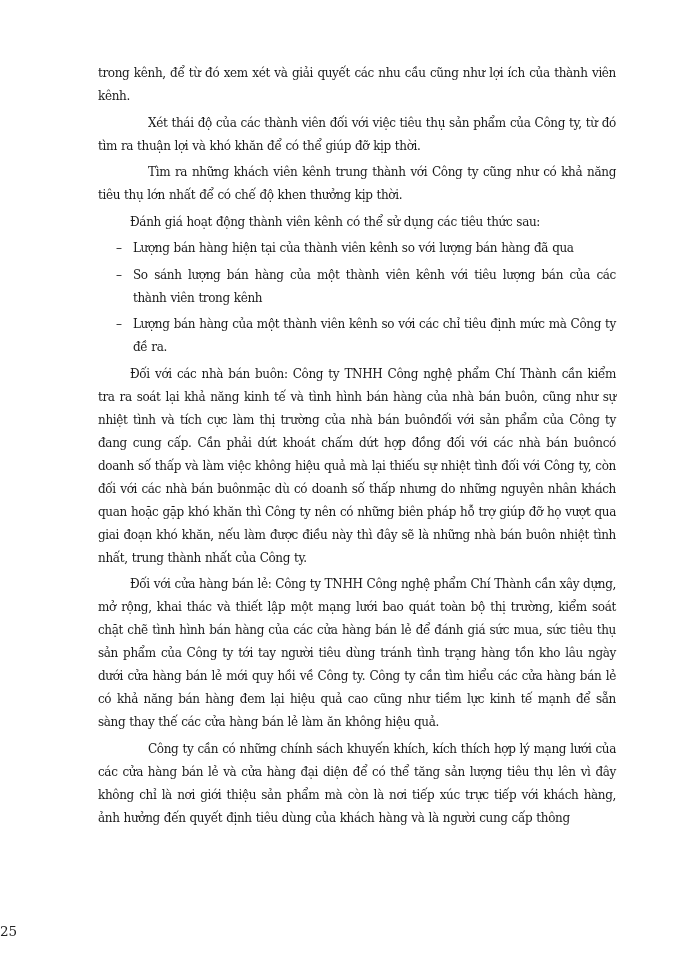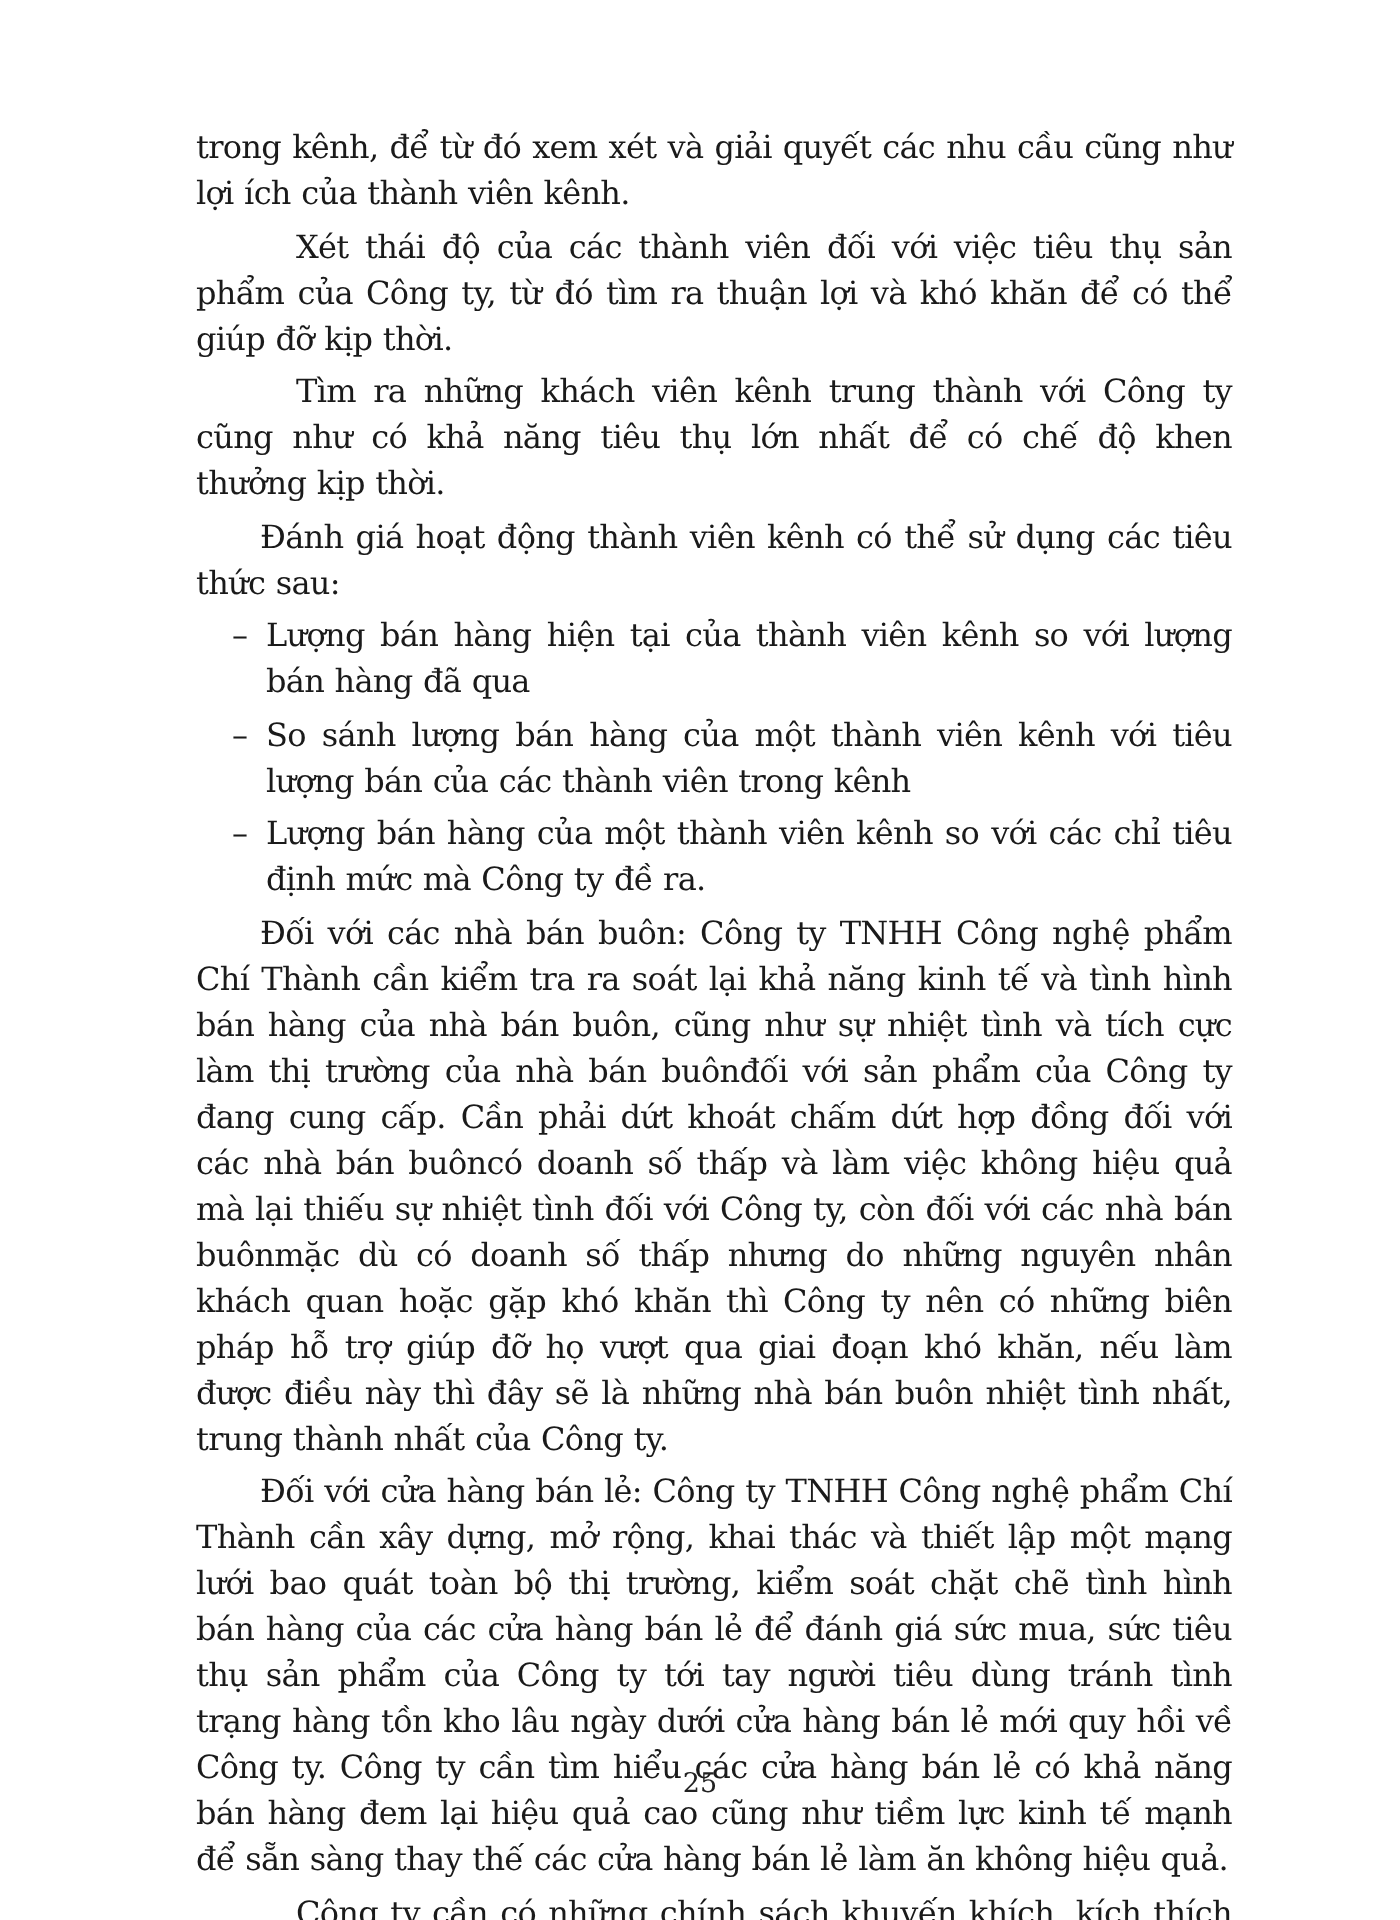--- a/index.html
+++ b/index.html
@@ -3,30 +3,30 @@
 <meta charset="utf-8">
 <style>
   html, body { margin: 0; padding: 0; }
   body {
     width: 700px; height: 960px; background: #ffffff; position: relative; overflow: hidden;
     font-family: "DejaVu Serif", "Liberation Serif", serif;
     color: #1a1a1a;
   }
   .page { position: absolute; left: 98px; top: 62px; width: 518px; }
   .p {
-    font-size: 16px; line-height: 23px; text-align: justify; margin: 0 0 3.5px 0;
+    font-size: 12px; line-height: 23px; text-align: justify; margin: 0 0 3.5px 0;
     letter-spacing: -0.35px; word-spacing: 0.5px;
   }
   .p.indent { text-indent: 32px; }
   .p.indent2 { text-indent: 50px; }
   .p.noind { text-indent: 0; }
   .bullet { position: relative; padding-left: 35px; }
   .bullet .dash { position: absolute; left: 18px; top: 0; }
   .pagenum {
-    position: absolute; left: 0; width: 700px; top: 884px; text-align: center;
+    position: absolute; left: 0; width: 700px; top: 923px; 
     font-size: 13.5px; font-family: "DejaVu Serif", "Liberation Serif", serif; color: #222;
   }
 </style>
 </head>
 <body>
 
 <div class="page">
   <p class="p noind">trong kênh, để từ đó xem xét và giải quyết các nhu cầu cũng như lợi ích của thành viên kênh.</p>
   <p class="p indent2">Xét thái độ của các thành viên đối với việc tiêu thụ sản phẩm của Công ty, từ đó tìm ra thuận lợi và khó khăn để có thể giúp đỡ kịp thời.</p>
   <p class="p indent2">Tìm ra những khách viên kênh trung thành với Công ty cũng như có khả năng tiêu thụ lớn nhất để có chế độ khen thưởng kịp thời.</p>

